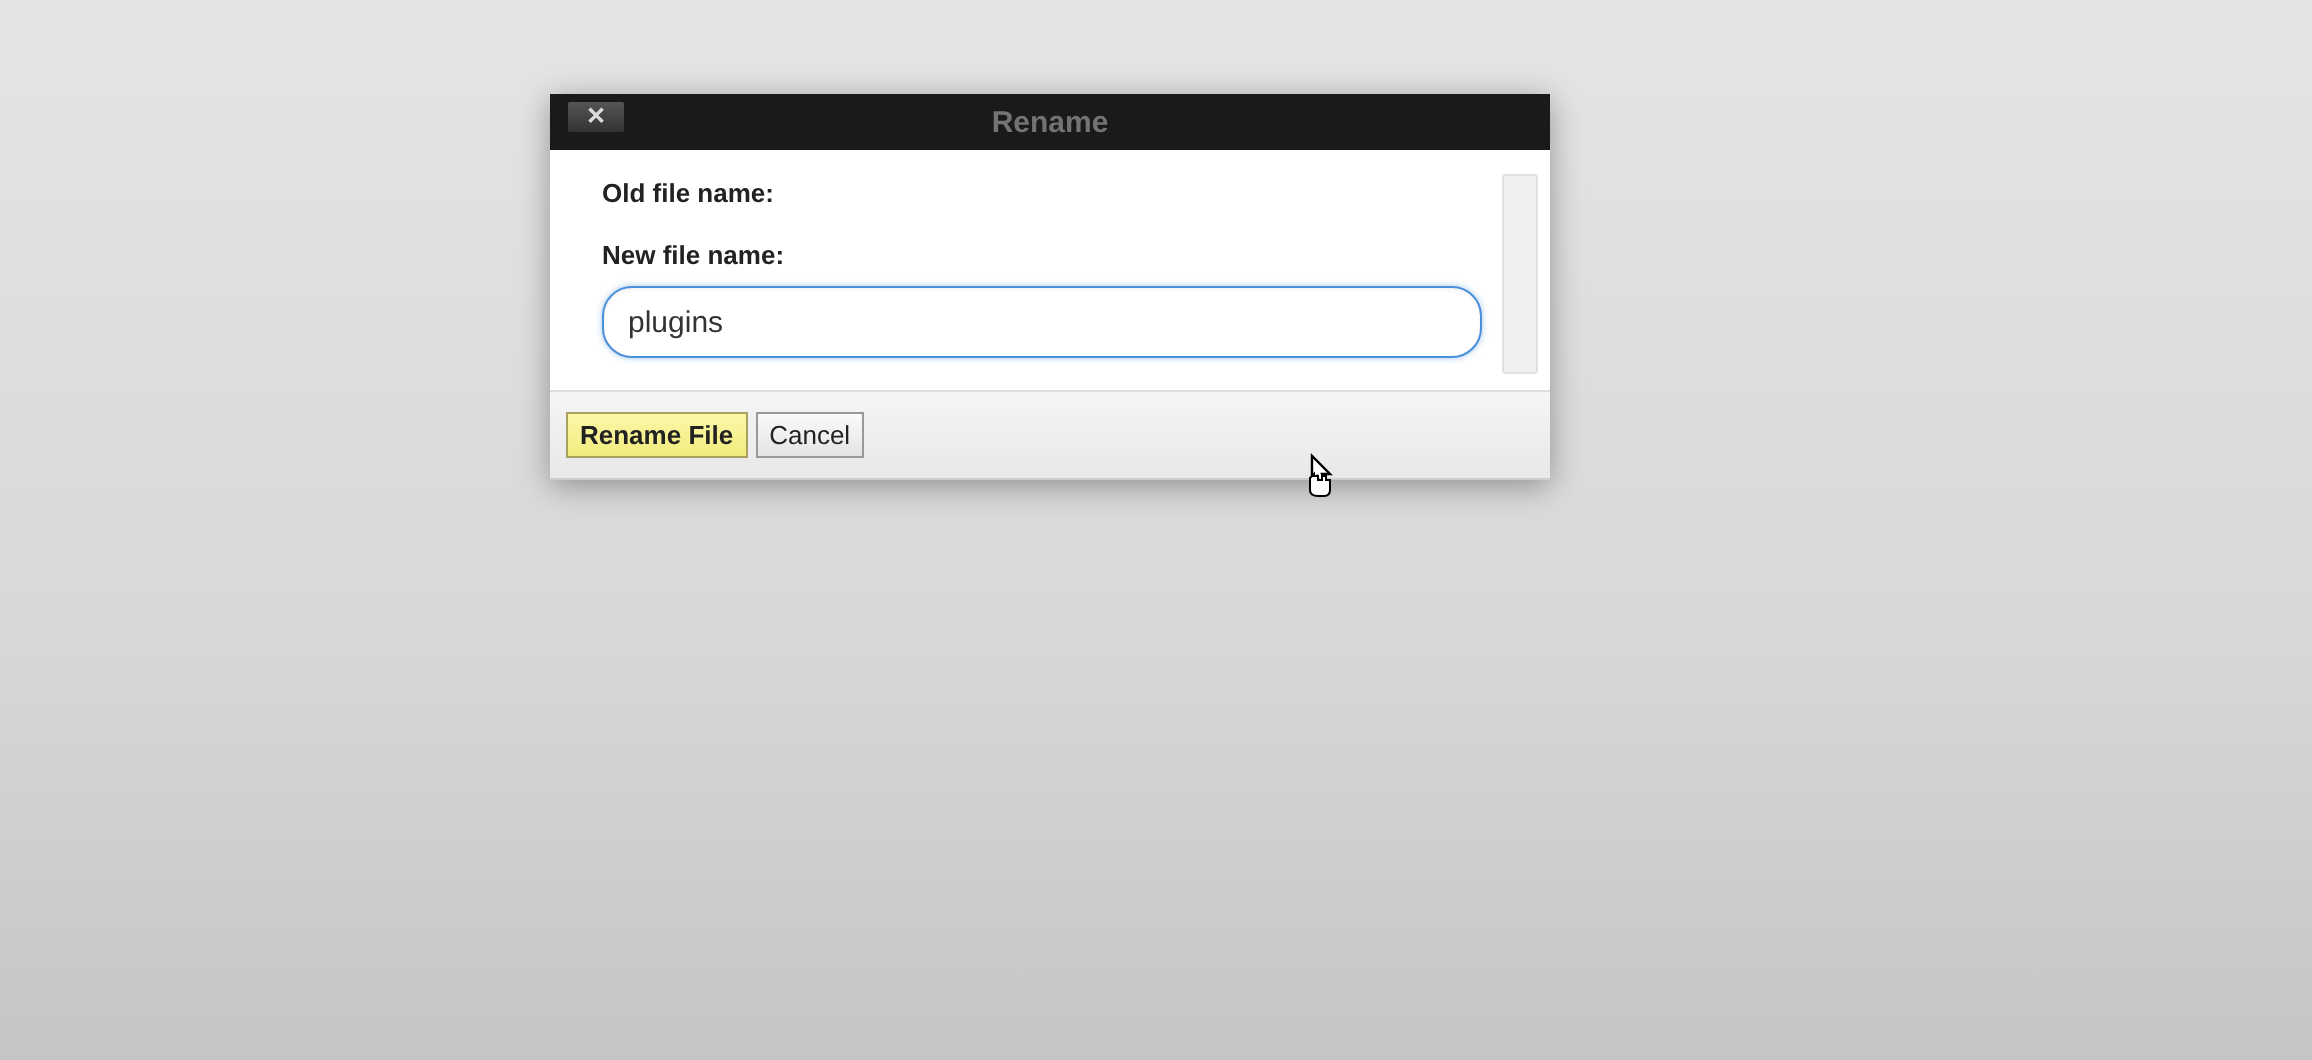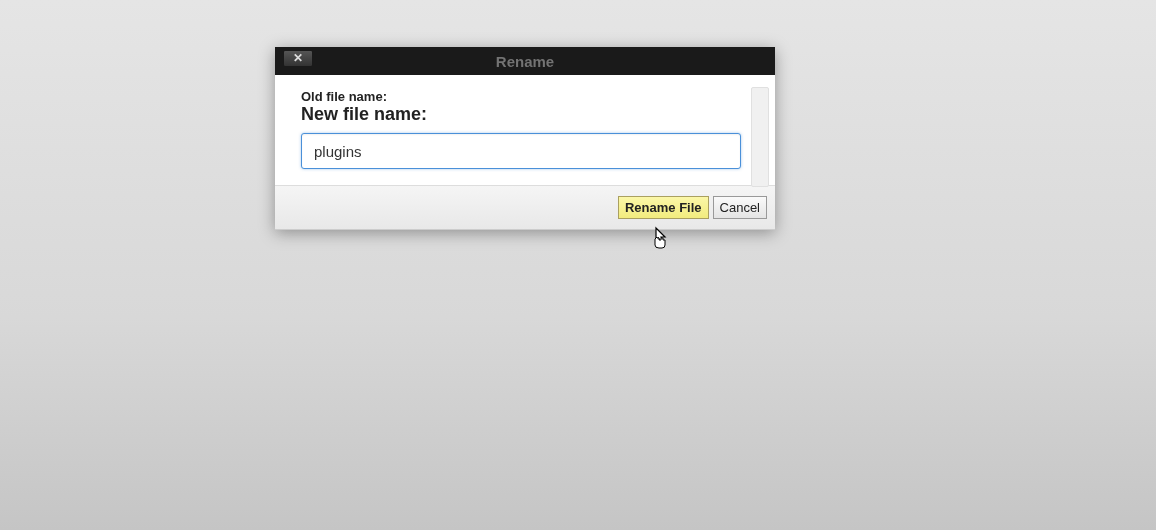--- a/index.html
+++ b/index.html
@@ -65,52 +65,51 @@
       width: 18px;
       height: 100px;
       background: #f0f0f0;
       border: 1px solid #e0e0e0;
       border-radius: 2px;
     }
     .label {
       font-size: 13px;
       font-weight: bold;
       color: #222;
-      margin-bottom: 0;
+      margin-bottom: 16px;
     }
     .path {
       font-size: 13px;
       font-weight: bold;
       color: #222;
       margin-bottom: 8px;
     }
     .label2 {
-      font-size: 18px;
+      font-size: 13px;
       font-weight: bold;
       color: #222;
       margin-bottom: 8px;
     }
     .text-input {
       width: 440px;
       height: 36px;
       padding: 0 12px;
       font-size: 15px;
       border: 1px solid #4a90d9;
-      border-radius: 3px;
+      border-radius: 15px;
       outline: none;
       box-shadow: 0 0 3px rgba(74,144,217,0.5), inset 0 1px 2px rgba(0,0,0,0.06);
       color: #333;
     }
     .footer {
       background: linear-gradient(to bottom, #f5f5f5 0%, #e8e8e8 100%);
       border-top: 1px solid #ddd;
       border-bottom: 1px solid #ccc;
       padding: 10px 8px;
       display: flex;
-      justify-content: flex-end;
       gap: 4px;
     }
     .btn {
       font-size: 13px;
       padding: 3px 6px;
       border: 1px solid #999;
       background: linear-gradient(to bottom, #fafafa 0%, #e4e4e4 100%);
       cursor: pointer;
       font-family: inherit;
       color: #222;

